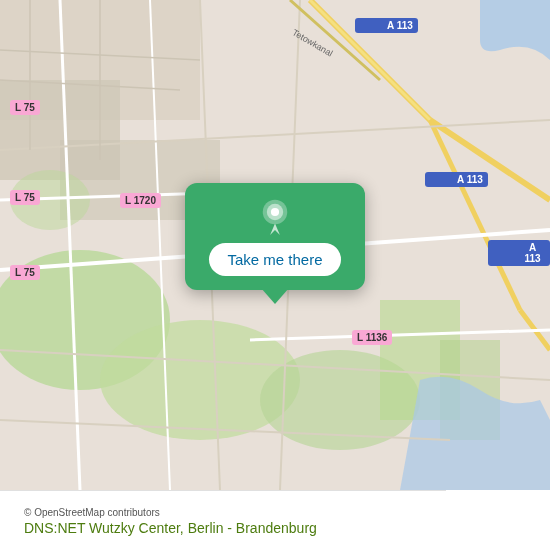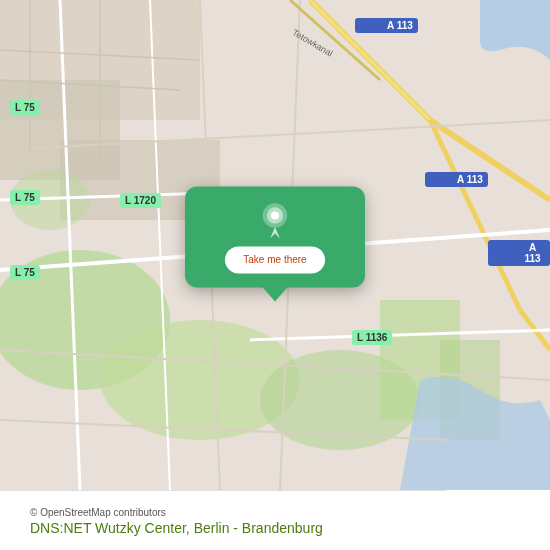--- a/index.html
+++ b/index.html
@@ -30,21 +30,21 @@
       color: white;
       text-align: center;
     }
 
     .badge-blue {
       background: #4060c0;
       padding-left: 32px;
     }
 
     .badge-yellow {
-      background: #86efac;
+      background: #f9a8d4;
       color: #333;
     }
 
     
     .tooltip-card {
       position: absolute;
       left: 50%;
       top: 50%;
       transform: translate(-50%, -58%);
       background: #3aaa6a;
@@ -72,40 +72,40 @@
     }
 
     .pin-icon {
       width: 36px;
       height: 36px;
       margin-bottom: 8px;
     }
 
     .take-me-there-btn {
       background: #ffffff;
-      color: #c2410c;
+      color: #0369a1;
       border: none;
       border-radius: 20px;
       padding: 8px 18px;
-      font-size: 10px;
+      font-size: 15px;
       font-weight: 500;
       cursor: pointer;
       white-space: nowrap;
     }
 
     
     #bottom-bar {
       width: 446px;
       height: 60px;
       background: #ffffff;
       border-top: 1px solid #e0e0e0;
       display: flex;
       flex-direction: column;
       justify-content: center;
-      padding: 4px 12px 2px 30px;
+      padding: 4px 12px 2px 24px;
     }
 
     .osm-credit {
       font-size: 10px;
       color: #555;
       margin-bottom: 2px;
     }
 
     .location-title {
       font-size: 14px;

